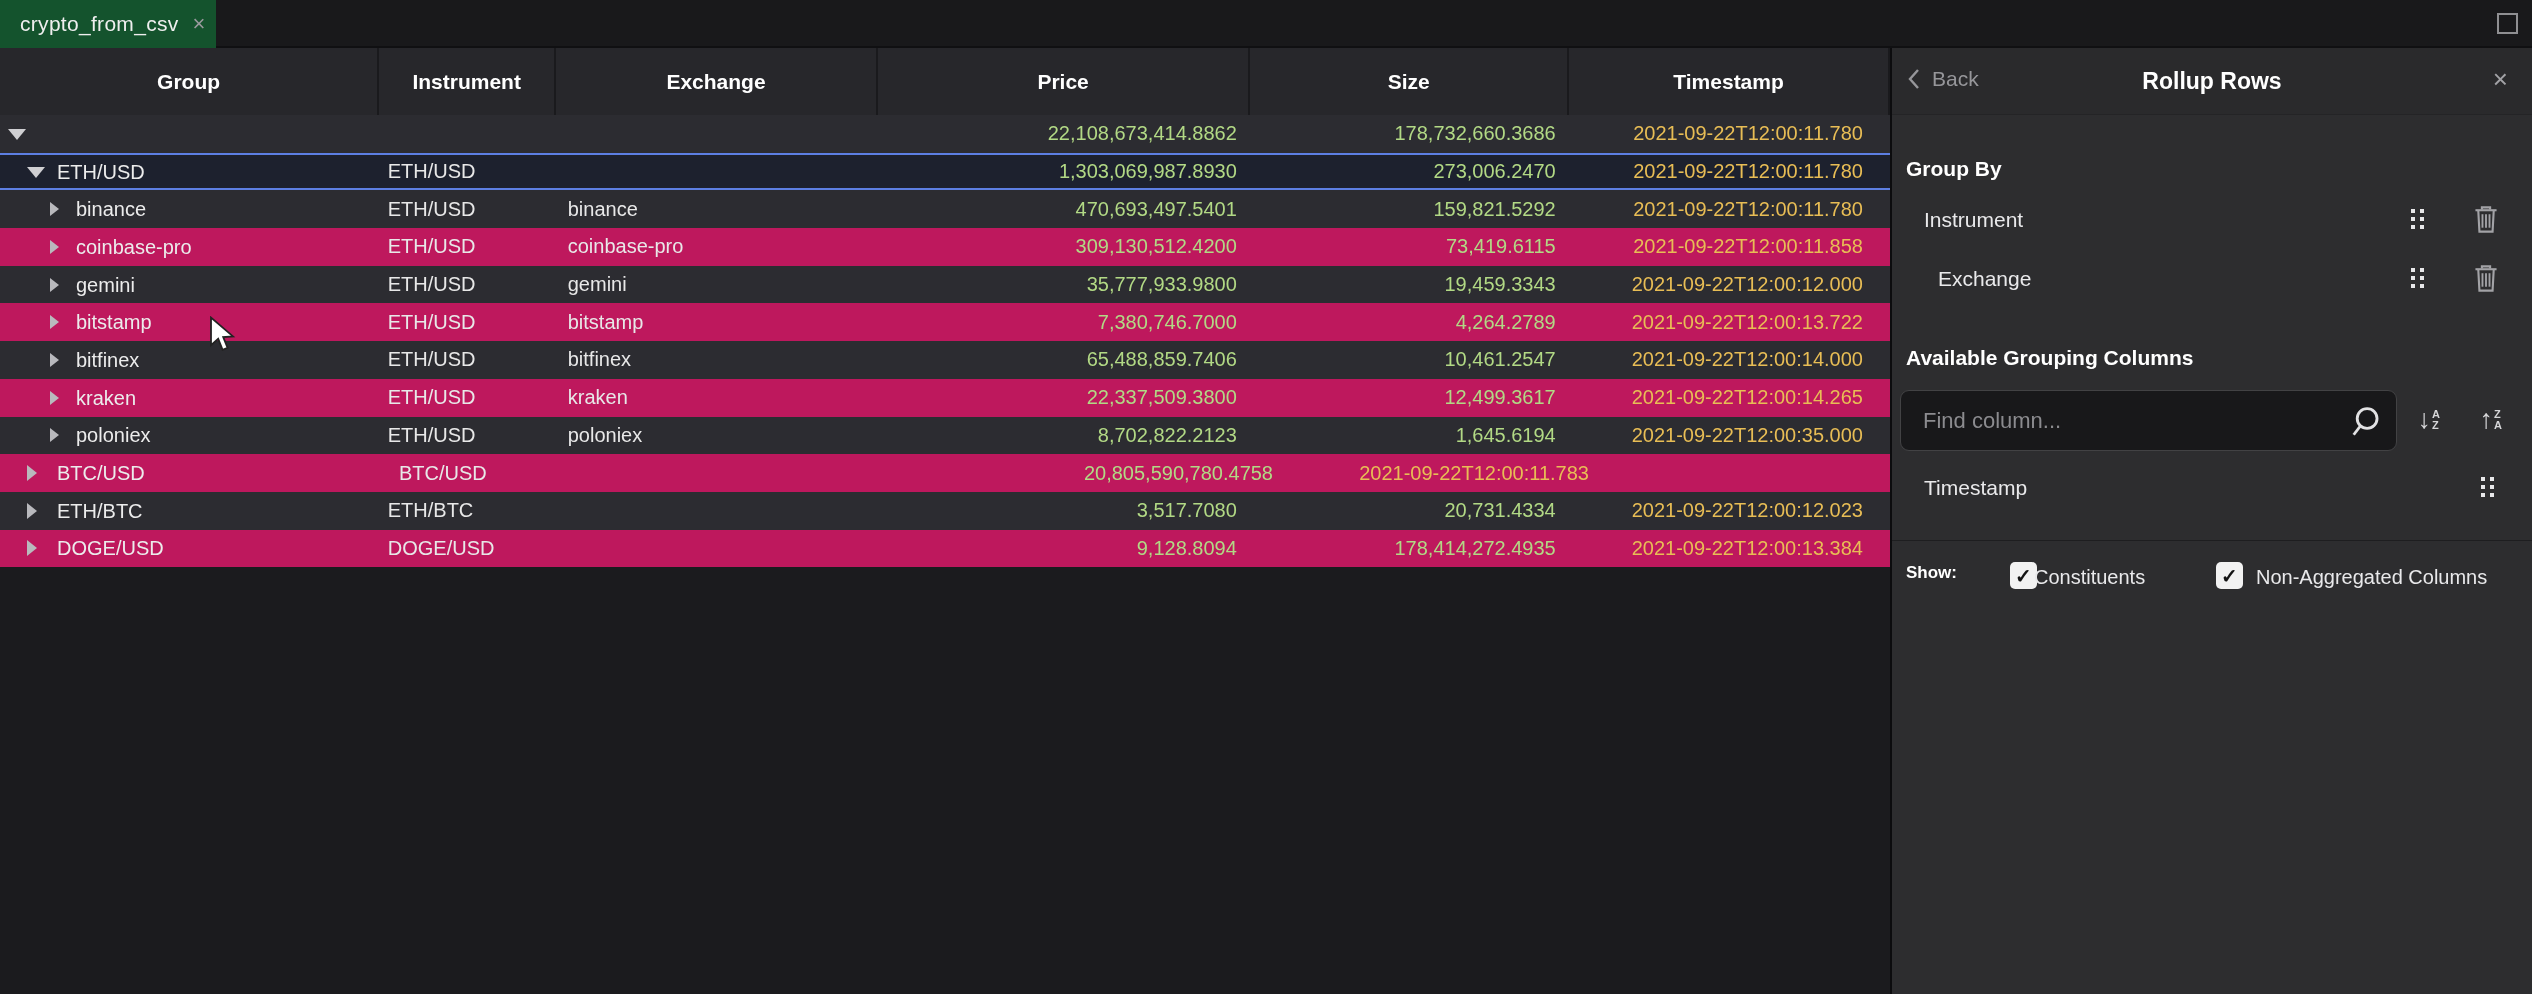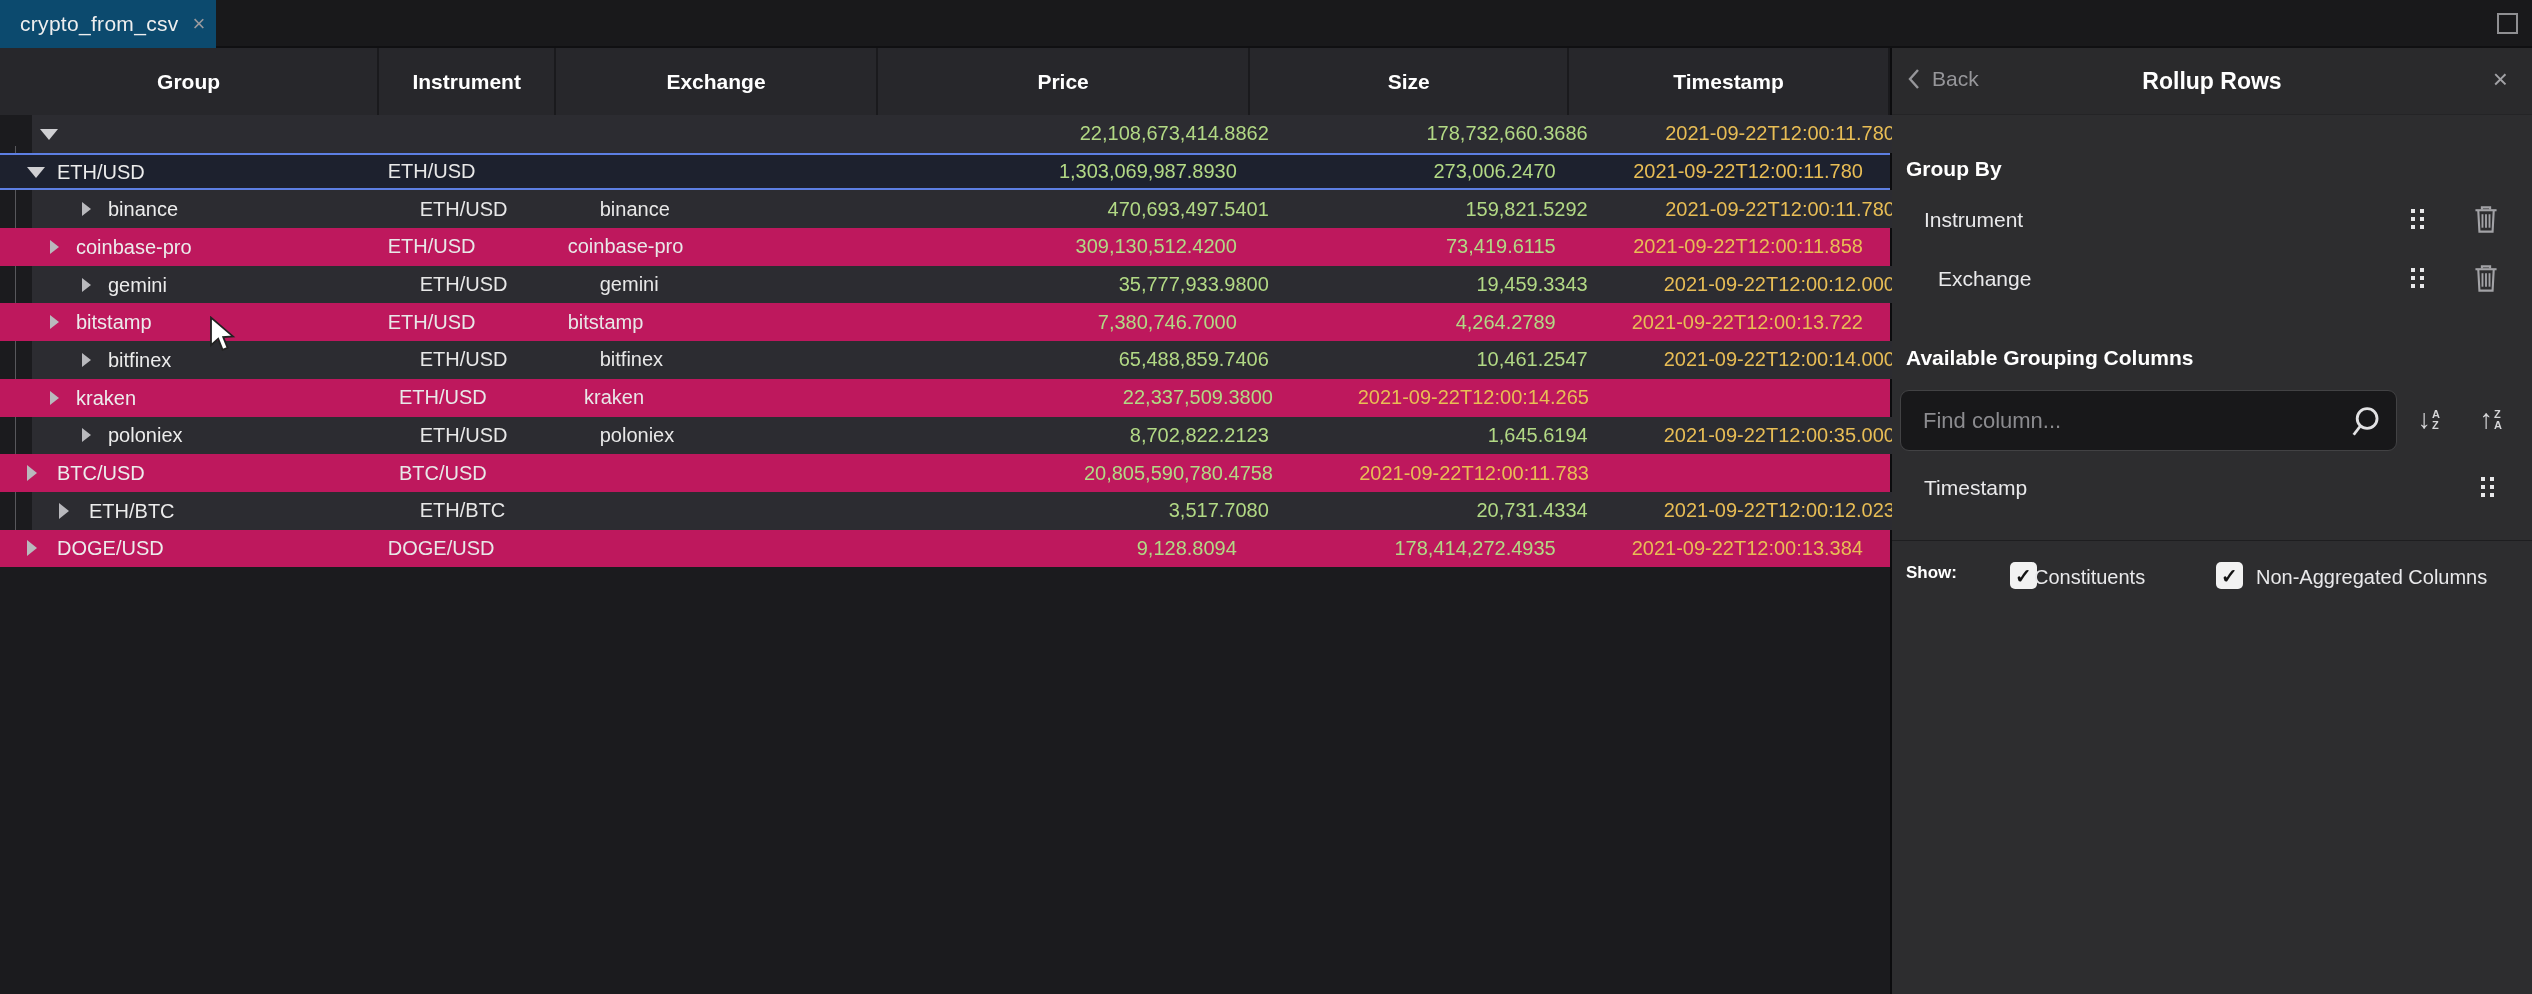--- a/index.html
+++ b/index.html
@@ -2,42 +2,42 @@
 <html><head>
 <meta charset="utf-8">
 <style>
   * { margin:0; padding:0; box-sizing:border-box; }
   html,body { width:2532px; height:994px; overflow:hidden; background:#161618;
               font-family:"Liberation Sans", sans-serif; }
   #stage { position:relative; width:2532px; height:994px; background:#19191b; }
 
   
   .tabbar { position:absolute; left:0; top:0; width:2532px; height:48px; background:#19191b; border-bottom:2px solid #101012; }
-  .tab { position:absolute; left:0; top:0; height:48px; width:216px; background:#0c4a6e;
+  .tab { position:absolute; left:0; top:0; height:48px; width:216px; background:#14532d;
          display:flex; align-items:center; padding-left:20px; }
   .tab-label { color:#efefef; font-size:21px; letter-spacing:0.3px; }
   .tab-close { color:#9a9a9e; font-size:22px; margin-left:14px; line-height:1; }
   .win-max { position:absolute; right:14px; top:13px; width:21px; height:21px; border:2px solid #8f8f92; }
 
   
   .main { position:absolute; left:0; top:48px; width:2532px; height:946px; display:flex; }
   .grid { position:relative; width:1890px; height:946px; background:#1b1b1e; }
   .vdivider { width:2px; height:946px; background:#0c0c0e; }
   .sidebar { position:relative; width:640px; height:946px; background:#2d2d2f; }
 
   
   .ghead { position:absolute; left:0; top:0; height:67px; width:1890px; background:#27272b; display:flex; }
   .hcell { height:67px; display:flex; align-items:center; justify-content:center;
            color:#ffffff; font-size:21px; font-weight:bold; border-right:2px solid #1a1a1d; }
   .c0{width:390px}.c1{width:182px}.c2{width:331px}.c3{width:383px}.c4{width:328px}.c5{width:330px}
 
   
   .rows-wrap { position:absolute; left:0; top:67px; width:1890px; height:453px; }
   .row { position:relative; width:1890px; height:37.7px; display:flex; }
-  .row.even { background:#2c2c31;margin-left:32px; }
+  .row.even { background:#2c2c31; }
   .row.odd  { background:#be185d; }
   .row.selected { background:#1d212e; border-top:2px solid #5d7fe3; border-bottom:2px solid #5d7fe3; }
   .cell { height:100%; display:flex; align-items:center; color:#e8e8e8; font-size:20px; overflow:hidden; white-space:nowrap; }
   .cell.num { justify-content:flex-end; padding-right:13px; color:#b2d985; }
   .cell.ts  { justify-content:flex-end; padding-right:27px; color:#e8bd55; }
   .cell.left { padding-left:9px; }
   .cell.exch { padding-left:12px; }
   .gcell { position:relative; }
   .glabel { position:absolute; top:50%; transform:translateY(-50%); color:#ececec; font-size:20px; }
   .tri-down { position:absolute; top:50%; margin-top:-5px; width:0; height:0;
@@ -184,20 +184,21 @@
             <div class="cell ts  c5">2021-09-22T12:00:14.000</div>
           </div>
           <div class="row odd">
             <div class="cell gcell c0">
               <span class="tri-right sm" style="left: 50px;"></span>
               <span class="glabel" style="left: 76px;">kraken</span>
             </div>
             <div class="cell left c1">ETH/USD</div>
             <div class="cell exch c2">kraken</div>
             <div class="cell num c3">22,337,509.3800</div>
+            <div class="cell num c4">12,499.3617</div>
             <div class="cell ts  c5">2021-09-22T12:00:14.265</div>
           </div>
           <div class="row even">
             <div class="cell gcell c0">
               <span class="tri-right sm" style="left: 50px;"></span>
               <span class="glabel" style="left: 76px;">poloniex</span>
             </div>
             <div class="cell left c1">ETH/USD</div>
             <div class="cell exch c2">poloniex</div>
             <div class="cell num c3">8,702,822.2123</div>

